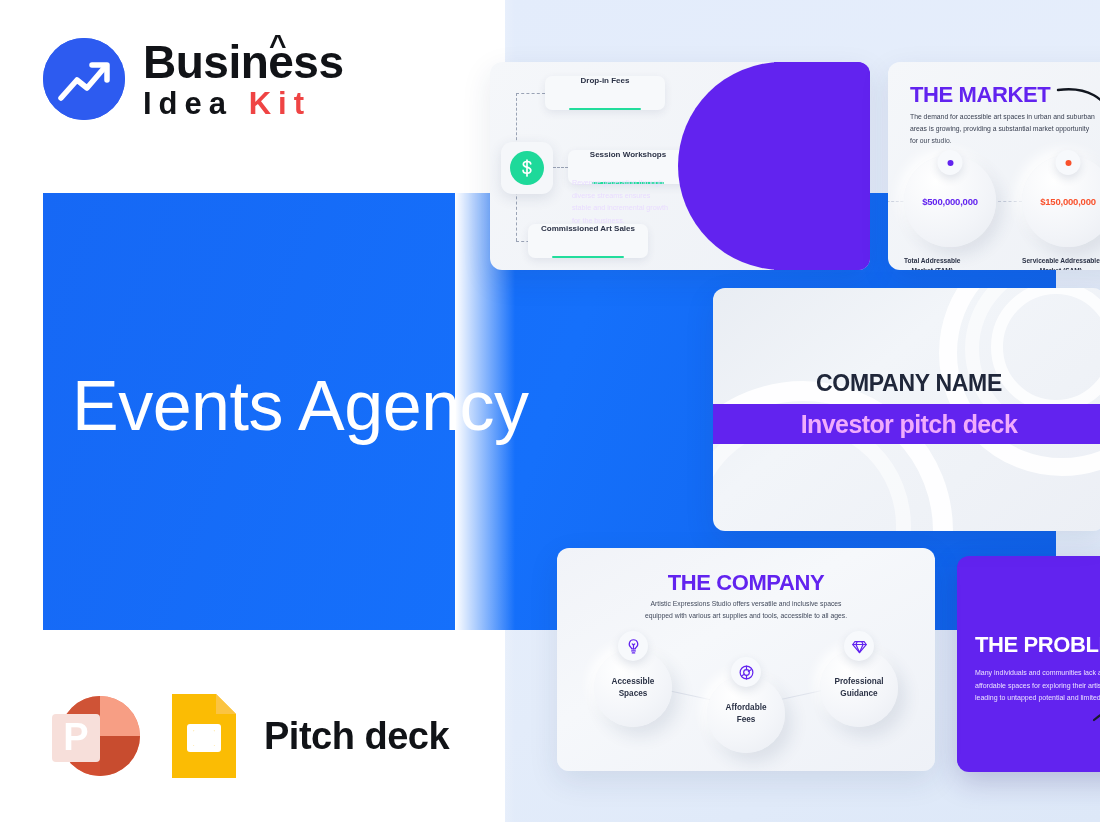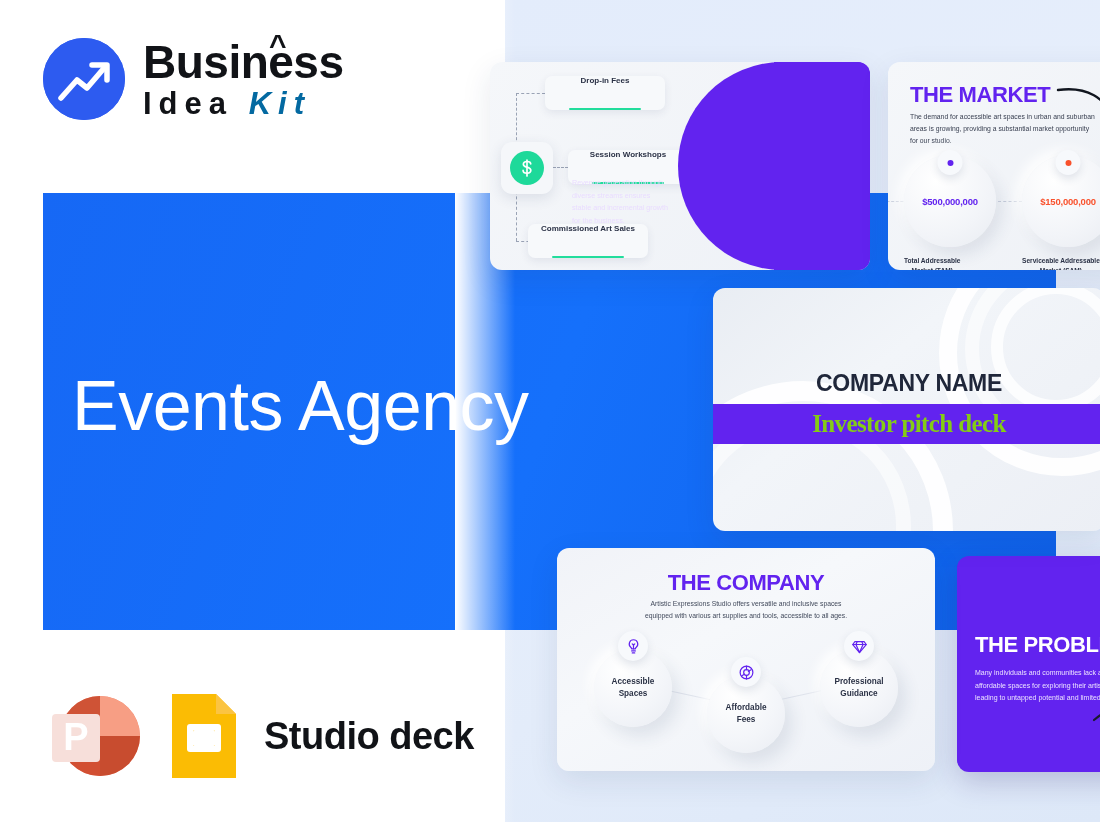--- a/index.html
+++ b/index.html
@@ -31,21 +31,21 @@
     letter-spacing:-0.5px;white-space:nowrap;
   }
 
   
   .logo-wrap{position:absolute;left:43px;top:38px;display:flex;align-items:center;gap:18px;z-index:6;}
   .logo-mark{width:82px;height:82px;border-radius:50%;background:#2d5bf0;position:relative;flex:0 0 auto;}
   .logo-text{display:flex;flex-direction:column;line-height:1;}
   .logo-l1{font-size:46px;font-weight:bold;color:#111317;letter-spacing:-0.5px;position:relative;}
   .logo-l1 .hat{position:absolute;left:126px;top:-9px;font-size:30px;font-weight:bold;color:#111317;}
   .logo-l2{font-size:31px;font-weight:bold;color:#111317;letter-spacing:7px;margin-top:3px;}
-  .logo-l2 .kit{color:#0369a1;font-style:italic;}
+  .logo-l2 .kit{color:#ef4444;}
 
   
   .badges{position:absolute;left:48px;top:688px;display:flex;align-items:center;gap:24px;z-index:6;}
   .ppt-icon{width:96px;height:96px;position:relative;flex:0 0 auto;}
   .slides-icon{width:72px;height:92px;position:relative;flex:0 0 auto;}
   .badge-label{font-size:38px;font-weight:bold;color:#111317;letter-spacing:-0.5px;}
 
   
   .card{
     position:absolute;border-radius:12px;overflow:hidden;
@@ -108,21 +108,21 @@
   .mkt-dash{position:absolute;top:139px;height:0;border-top:1.4px dashed #c5ccda;}
 
   
   #slide-co{left:713px;top:288px;width:392px;height:243px;z-index:5;
     background:linear-gradient(140deg,#e9edf3 0%,#f2f5f9 38%,#eceff5 100%);}
   .co-rings{position:absolute;right:-44px;top:-58px;width:210px;height:210px;}
   .co-rings2{position:absolute;left:-60px;bottom:-110px;width:260px;height:260px;}
   .ring{position:absolute;border-radius:50%;border-style:solid;border-color:rgba(255,255,255,0.9);}
   .co-name{position:absolute;left:0;right:0;top:82px;text-align:center;font-size:23px;font-weight:bold;color:#20273a;letter-spacing:-0.3px;}
   .co-band{position:absolute;left:0;right:0;top:116px;height:40px;background:#6223ef;display:flex;align-items:center;justify-content:center;}
-  .co-band span{font-size:25px;font-weight:bold;color:#84cc16;letter-spacing:-0.6px;font-family:Liberation Serif, serif;}
+  .co-band span{font-size:25px;font-weight:bold;color:#f0abfc;letter-spacing:-0.6px;}
 
   
   #slide-sol{left:557px;top:548px;width:378px;height:223px;z-index:5;
     background:linear-gradient(150deg,#f1f3f8 0%,#f6f8fb 40%,#eef1f7 100%);}
   .sol-title{position:absolute;left:0;right:0;top:22px;text-align:center;font-size:22px;font-weight:bold;color:#6223ef;letter-spacing:-0.4px;}
   .sol-desc{position:absolute;left:50%;transform:translateX(-50%);top:50px;width:215px;text-align:center;font-size:6.8px;line-height:1.75;color:#424a5c;}
   .sol-items{position:absolute;left:0;top:85px;width:378px;height:130px;}
   .sol-item{position:absolute;display:flex;flex-direction:column;align-items:flex-start;}
   .sol-disc{
     width:78px;height:78px;border-radius:50%;
@@ -368,16 +368,16 @@
         <path d="M4 4h44l20 20v64H4z" fill="#fbbc04"></path>
         <path d="M48 4l20 20H48z" fill="#fde293"></path>
         <path d="M48 24h20L48 4z" fill="#f9ab00" opacity="0.55"></path>
         <rect x="19" y="34" width="34" height="28" rx="3" fill="#ffffff"></rect>
         <rect x="25" y="40" width="22" height="16" rx="1.5" fill="#fbbc04"></rect>
         <rect x="25" y="40" width="22" height="16" rx="1.5" fill="#ffffff"></rect>
         <rect x="25" y="40" width="22" height="16" rx="1.5" fill="none" stroke="#fbbc04" stroke-width="0"></rect>
       </svg>
     </div>
 
-    <div class="badge-label">Studio deck</div>
+    <div class="badge-label">Pitch deck</div>
   </div>
 
 </div>
 
 </body></html>

